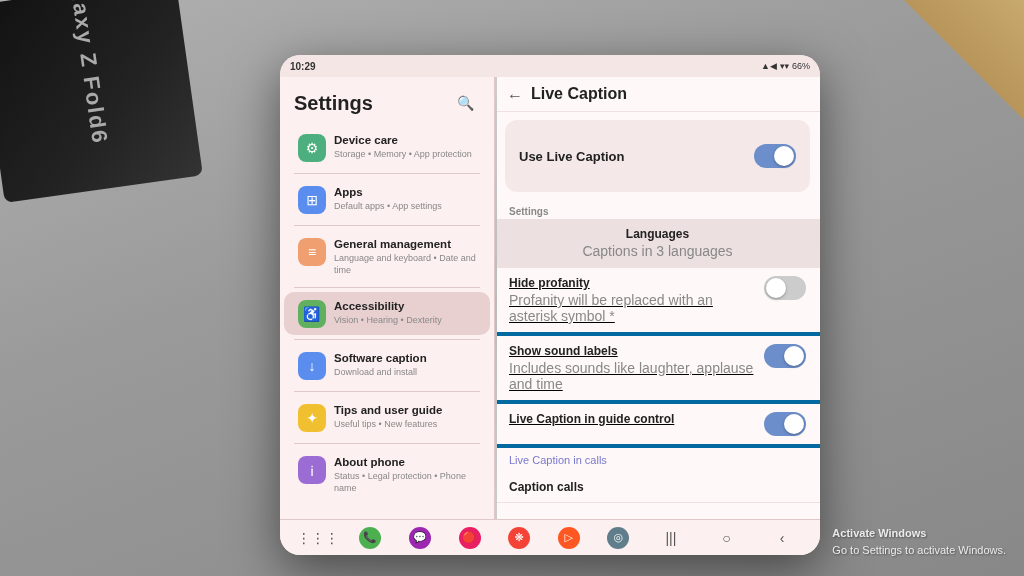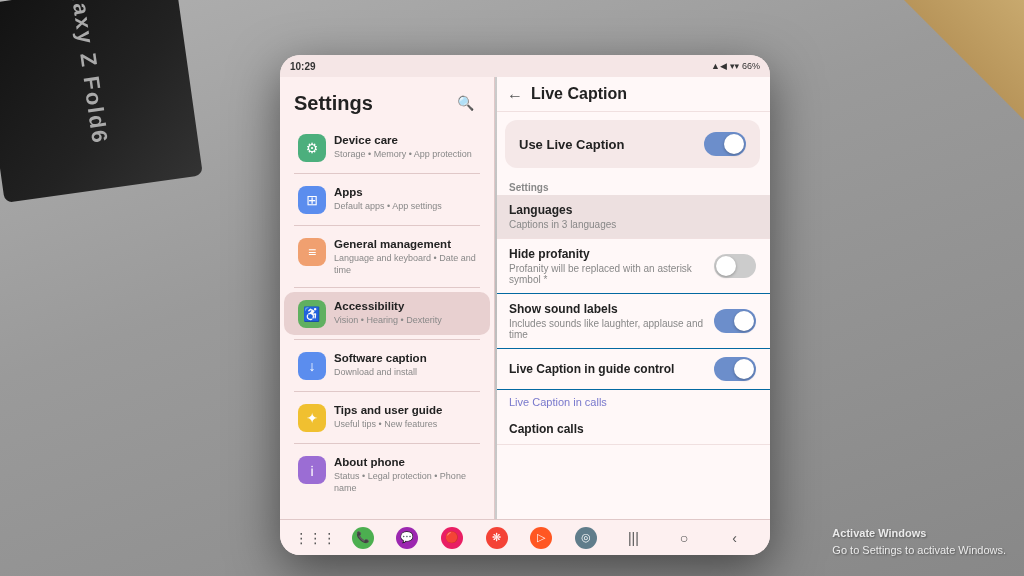--- a/index.html
+++ b/index.html
@@ -51,21 +51,21 @@
       height: 120px;
       background: linear-gradient(225deg, #c8a96e 0%, #b8955a 50%, #8a6a30 100%);
       clip-path: polygon(100% 0, 100% 100%, 0 0);
     }
 
     
     .phone-device {
       position: absolute;
       top: 55px;
       left: 280px;
-      width: 490px;
+      width: 540px;
       height: 500px;
       background: #f5e6e6;
       border-radius: 20px;
       box-shadow: 0 15px 50px rgba(0,0,0,0.5);
       overflow: hidden;
       display: flex;
       flex-direction: column;
     }
 
     
@@ -215,21 +215,21 @@
     .lc-title {
       font-size: 16px;
       font-weight: 700;
       color: #222;
     }
 
     .lc-toggle-section {
       background: #f5e8e8;
       margin: 8px 10px;
       border-radius: 12px;
-      padding: 12px 14px;
+      padding: 24px 14px;
       display: flex;
       align-items: center;
       justify-content: space-between;
     }
     .lc-toggle-label {
       font-size: 13px;
       font-weight: 600;
       color: #222;
     }
 
@@ -263,39 +263,40 @@
       font-weight: 600;
       padding: 6px 14px 2px 14px;
       text-transform: none;
     }
 
     .lc-row {
       padding: 8px 14px;
       cursor: pointer;
       border-bottom: 1px solid #f0e0e0;
     }
-    .lc-row.selected { background: #ede0e0; }
+    .lc-row.selected { background: #ede0e0; text-align: center; }
     .lc-row-title {
       font-size: 12px;
       font-weight: 600;
       color: #222;
     }
     .lc-row-sub {
-      font-size: 10px;
+      font-size: 14px;
       color: #888;
       margin-top: 2px;
     }
 
     .lc-row-with-toggle {
       display: flex;
-      align-items: center;
+      align-items: flex-start;
       justify-content: space-between;
       padding: 8px 14px;
-      border-bottom: 1px solid #0369a1;
-      cursor: pointer;
+      border-bottom: 4px solid #0369a1;
+      cursor: pointer;
+      text-decoration: underline;
     }
     .lc-row-text { flex: 1; margin-right: 10px; }
 
     .lc-link-text {
       font-size: 11px;
       color: #7878cc;
       padding: 6px 14px;
       cursor: pointer;
     }
 

